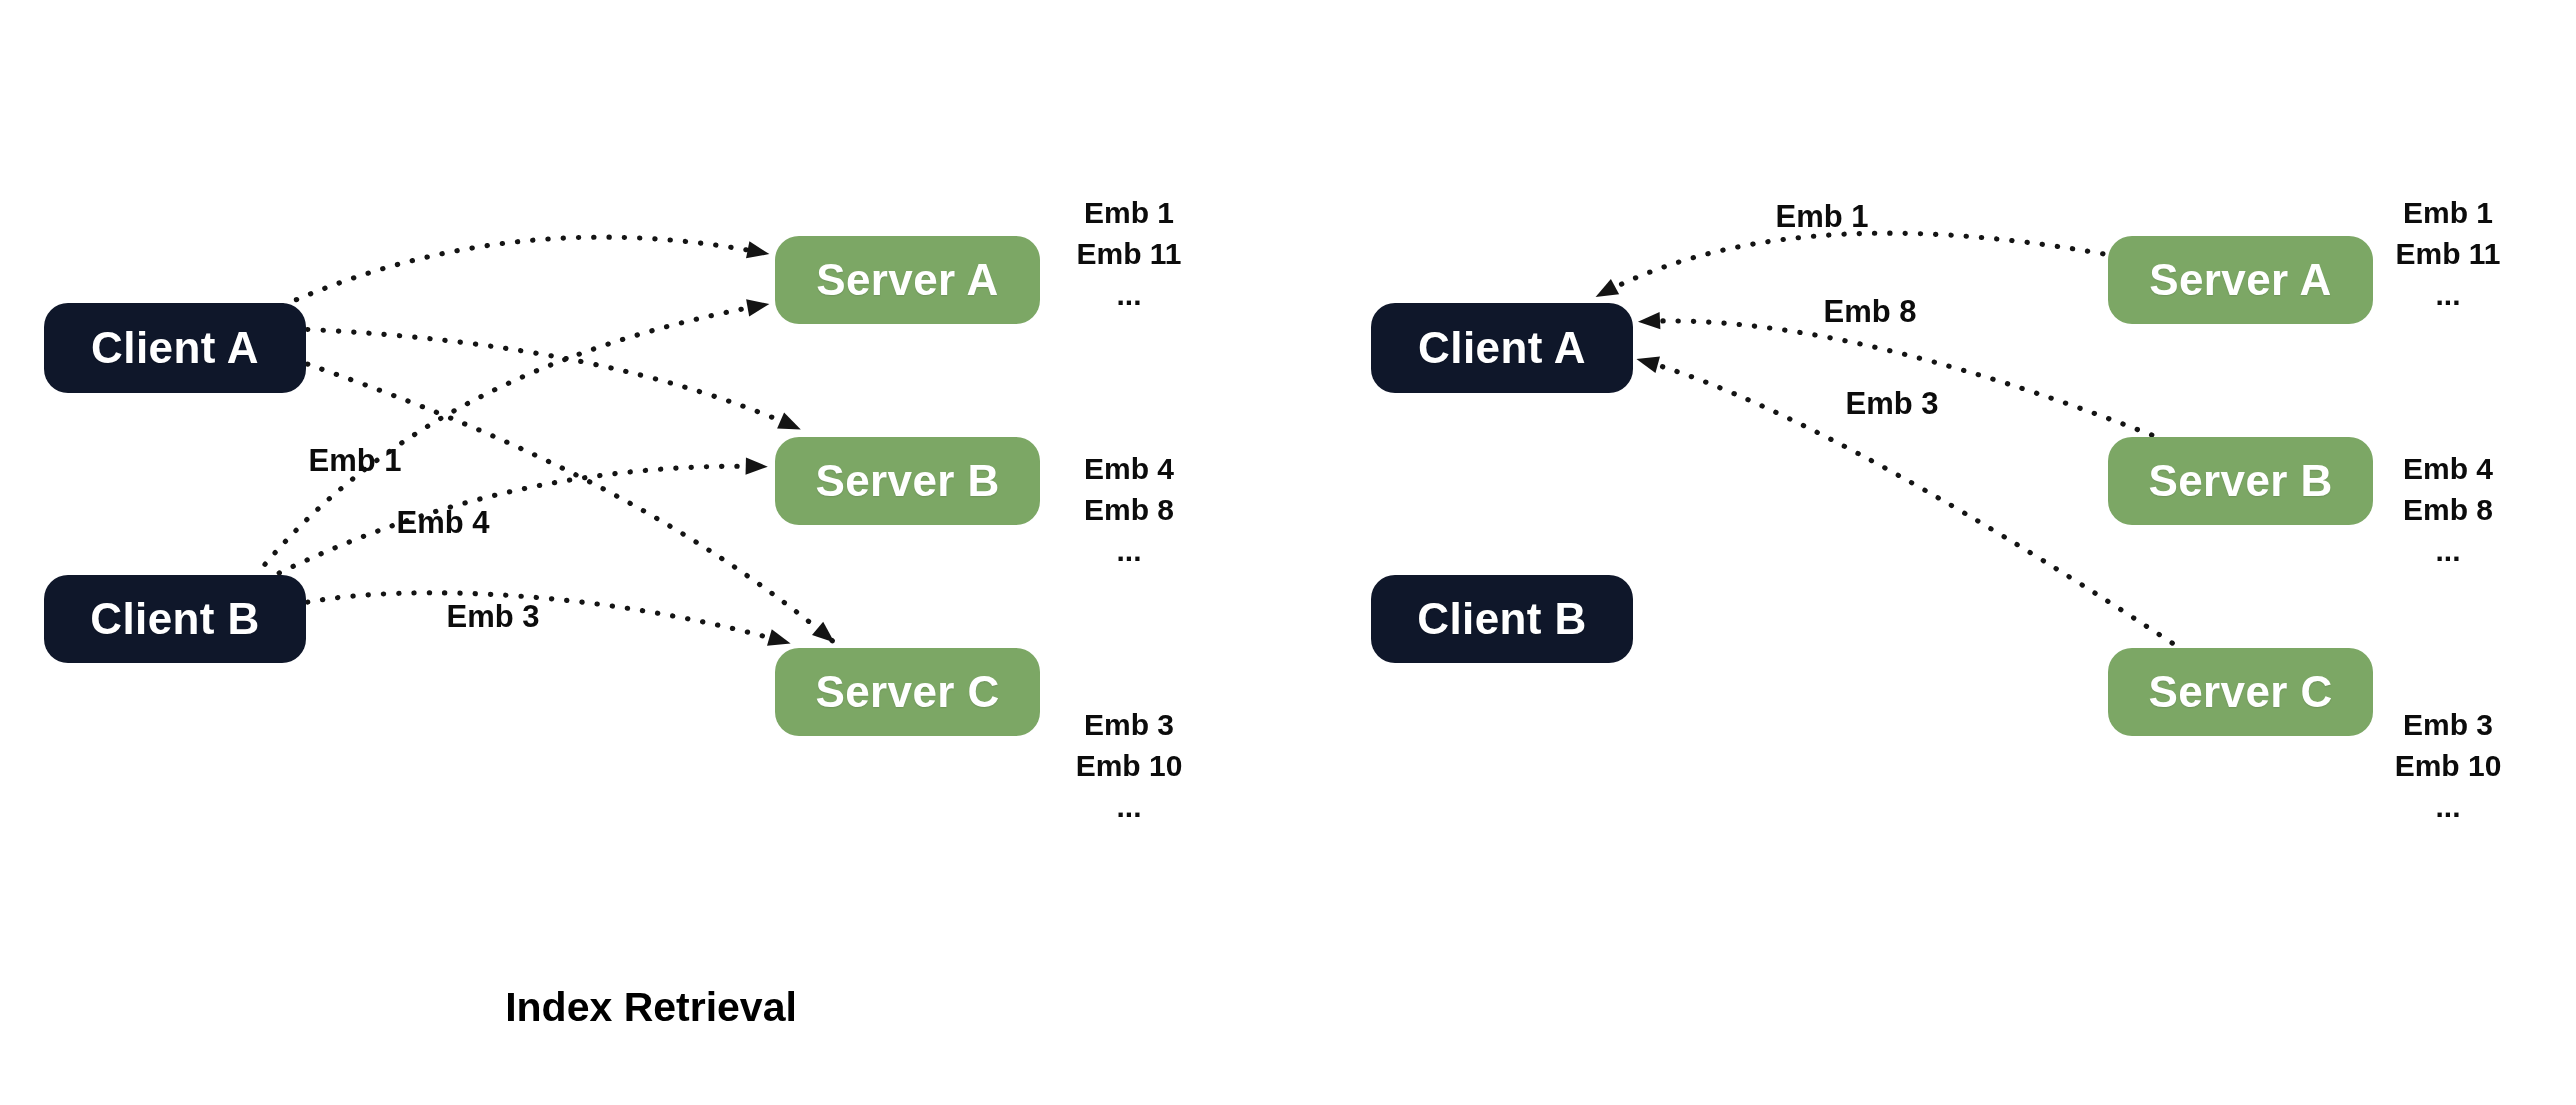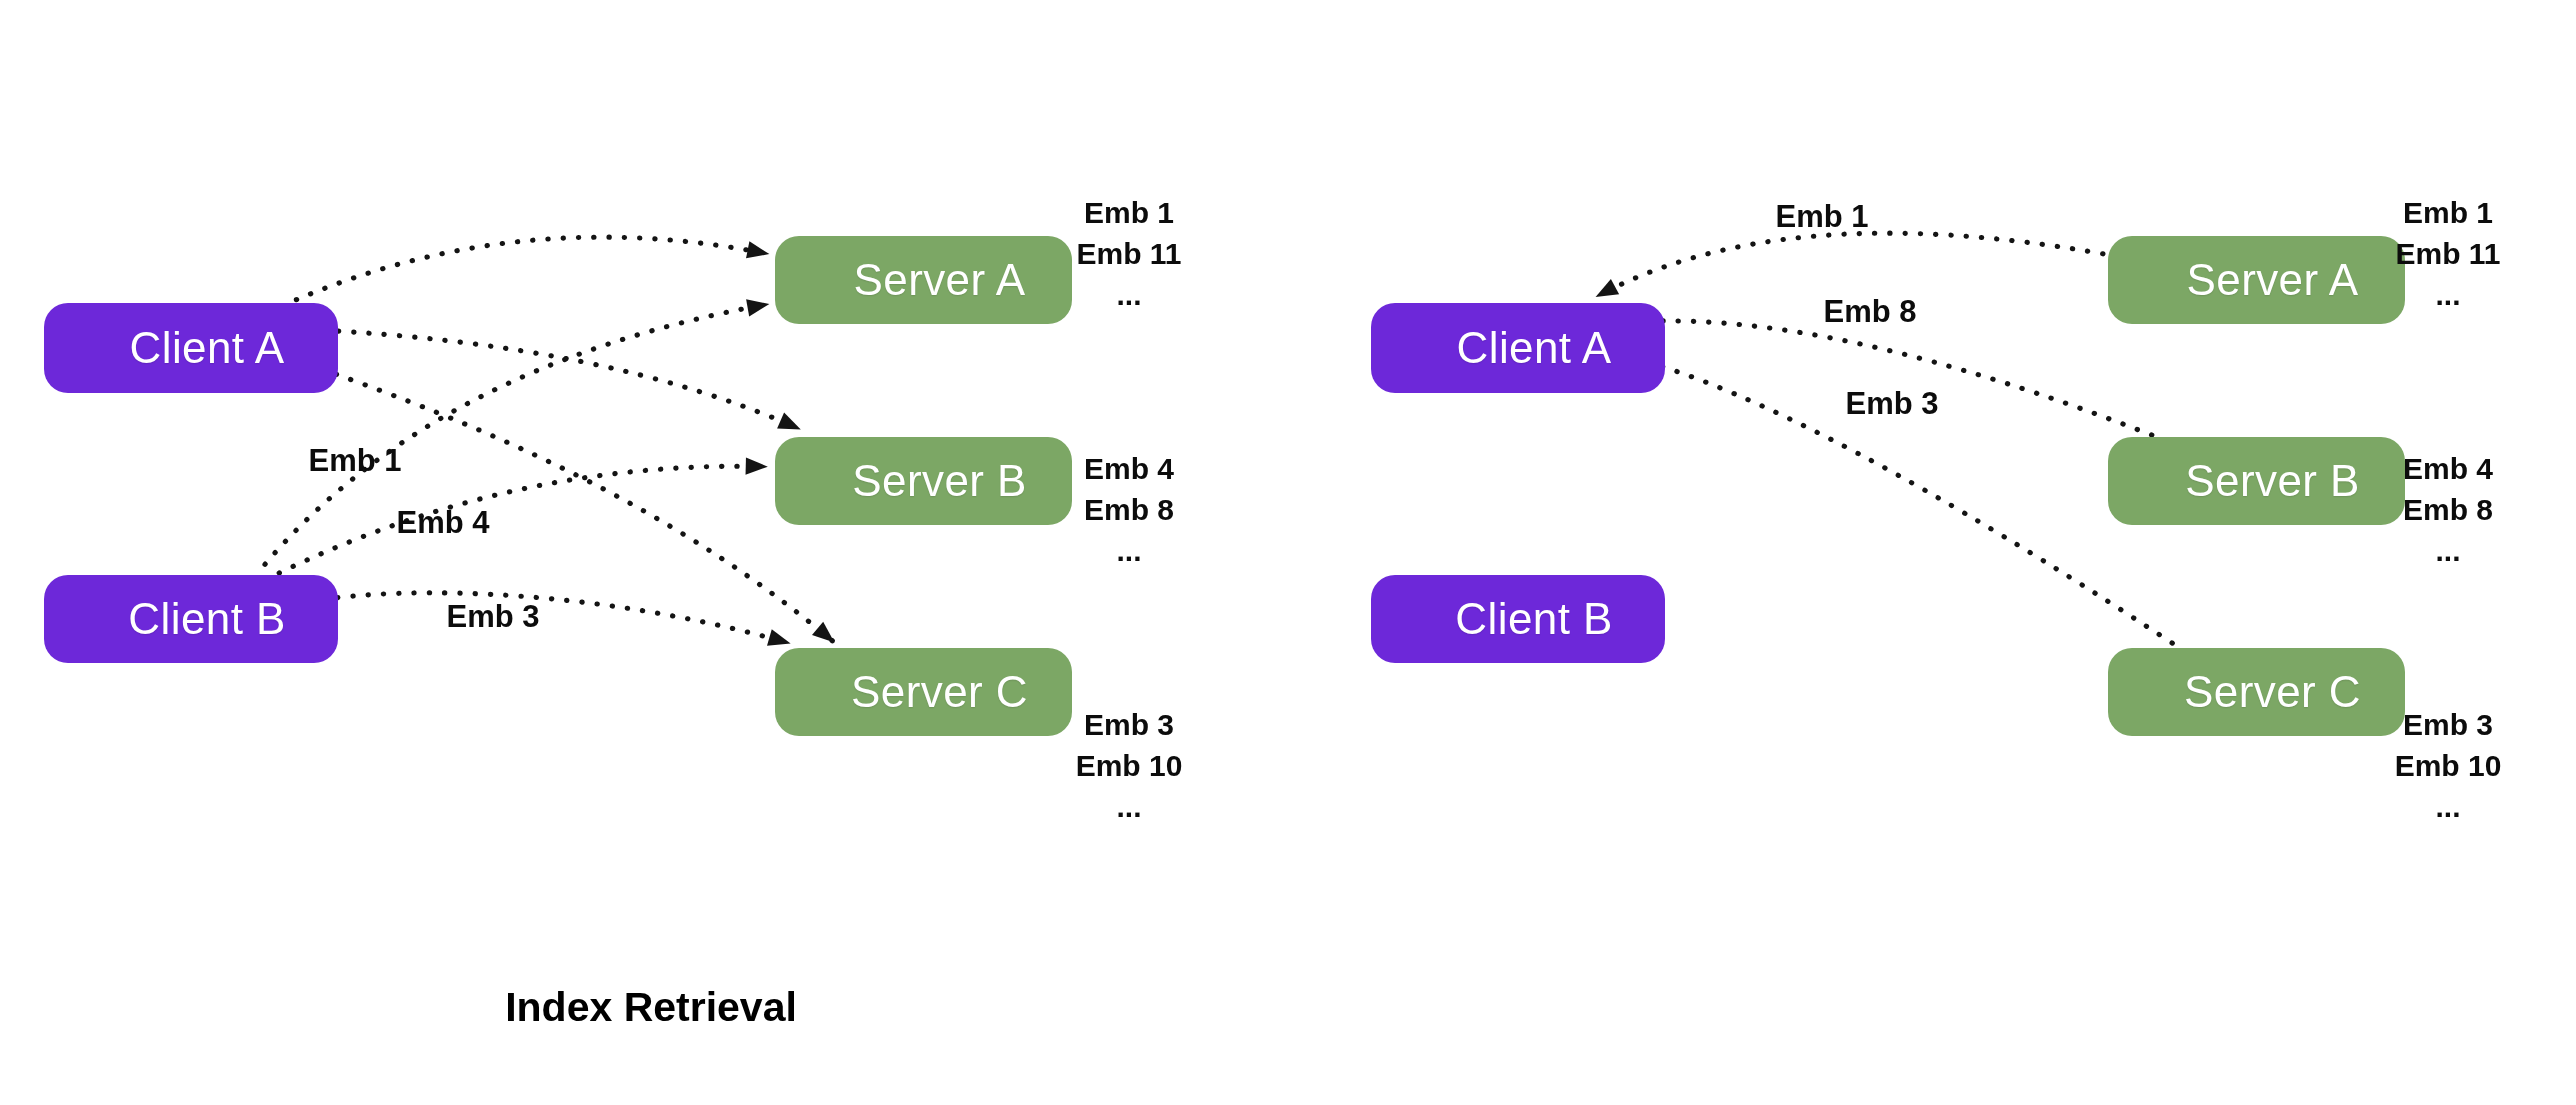--- a/index.html
+++ b/index.html
@@ -29,26 +29,25 @@
     stroke-dasharray: 0.4 19;
   }
   .node {
     position: absolute;
     display: flex;
     align-items: center;
     justify-content: center;
     border-radius: 24px;
     color: #ffffff;
     font-size: 44px;
-    font-weight: 400;
+    font-weight: 700;
     letter-spacing: 0.4px;
     text-shadow: 0 0.8px 1.6px rgba(0,0,0,0.12);
-    padding-left: 32px;
   }
-  .node.client { background: #6d28d9; align-items: center; }
+  .node.client { background: #0f172a; align-items: center; }
   .node.server { background: #7ca765; }
 
   .emb-list {
     position: absolute;
     transform: translateX(-50%);
     text-align: center;
     font-size: 30px;
     font-weight: 700;
     color: #0c0c0c;
     line-height: 41px;

